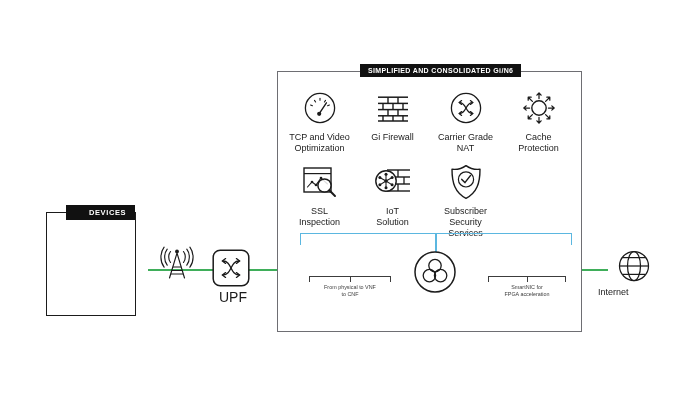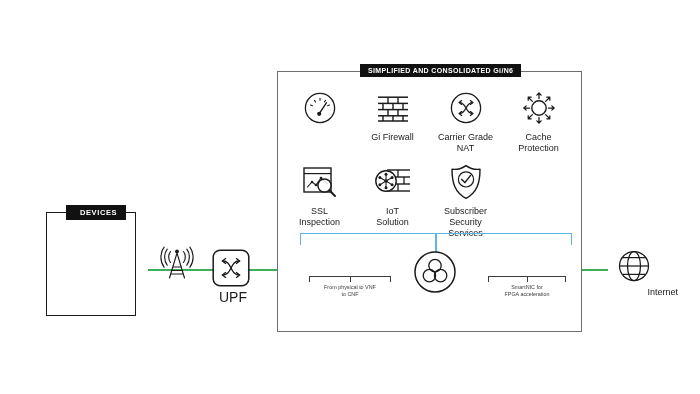--- a/index.html
+++ b/index.html
@@ -45,21 +45,21 @@
   }
   .devices-badge {
     position: absolute;
     left: 66px;
     top: 205px;
     background: #111111;
     color: #ffffff;
     font-size: 7.5px;
     font-weight: bold;
     letter-spacing: 0.6px;
-    padding: 3px 9px 3px 14px;
+    padding: 3px 9px 3px 23px;
     z-index: 4;
     white-space: nowrap;
   }
 
   .dev-phone { position: absolute; left: 57px; top: 243px; }
   .dev-laptop { position: absolute; left: 78px; top: 236px; }
   .dev-tv { position: absolute; left: 73px; top: 272px; }
 
   
   .tower { position: absolute; left: 159px; top: 243px; z-index: 3; }
@@ -77,21 +77,21 @@
     text-align: center;
     font-size: 14px;
     color: #1b1b1b;
   }
   .globe { position: absolute; left: 617px; top: 249px; z-index: 3; }
   .internet-label {
     position: absolute;
     left: 598px;
     top: 287px;
     width: 80px;
-    text-align: right;
+    text-align: left;
     font-size: 9px;
   }
 
   
   .main-box {
     position: absolute;
     left: 277px;
     top: 71px;
     width: 303px;
     height: 259px;
@@ -320,20 +320,22 @@
             <line x1="7.6" y1="14" x2="9.4" y2="14.8"></line>
             <line x1="11.5" y1="9.4" x2="12.6" y2="11"></line>
             <line x1="17" y1="7.4" x2="17" y2="9.3"></line>
             <line x1="22.5" y1="9.4" x2="21.4" y2="11"></line>
             <line x1="26.4" y1="14" x2="24.6" y2="14.8"></line>
           </g>
           <line x1="16.4" y1="22.4" x2="23.4" y2="11.8" stroke="#1b1b1b" stroke-width="1.4" stroke-linecap="round"></line>
           <circle cx="16.2" cy="22.8" r="2.1" fill="#1b1b1b"></circle>
         </svg>
       </div>
+      <div class="icon-label">TCP and Video
+Optimization</div>
     </div>
 
     <div class="icon-cell">
       <div class="icon-art">
         <svg width="34" height="30" viewBox="0 0 34 30">
           <g stroke="#1b1b1b" fill="none" stroke-width="1.5">
             <line x1="2" y1="4.2" x2="32" y2="4.2"></line>
             <line x1="2" y1="10.4" x2="32" y2="10.4"></line>
             <line x1="2" y1="16.6" x2="32" y2="16.6"></line>
             <line x1="2" y1="22.8" x2="32" y2="22.8"></line>

